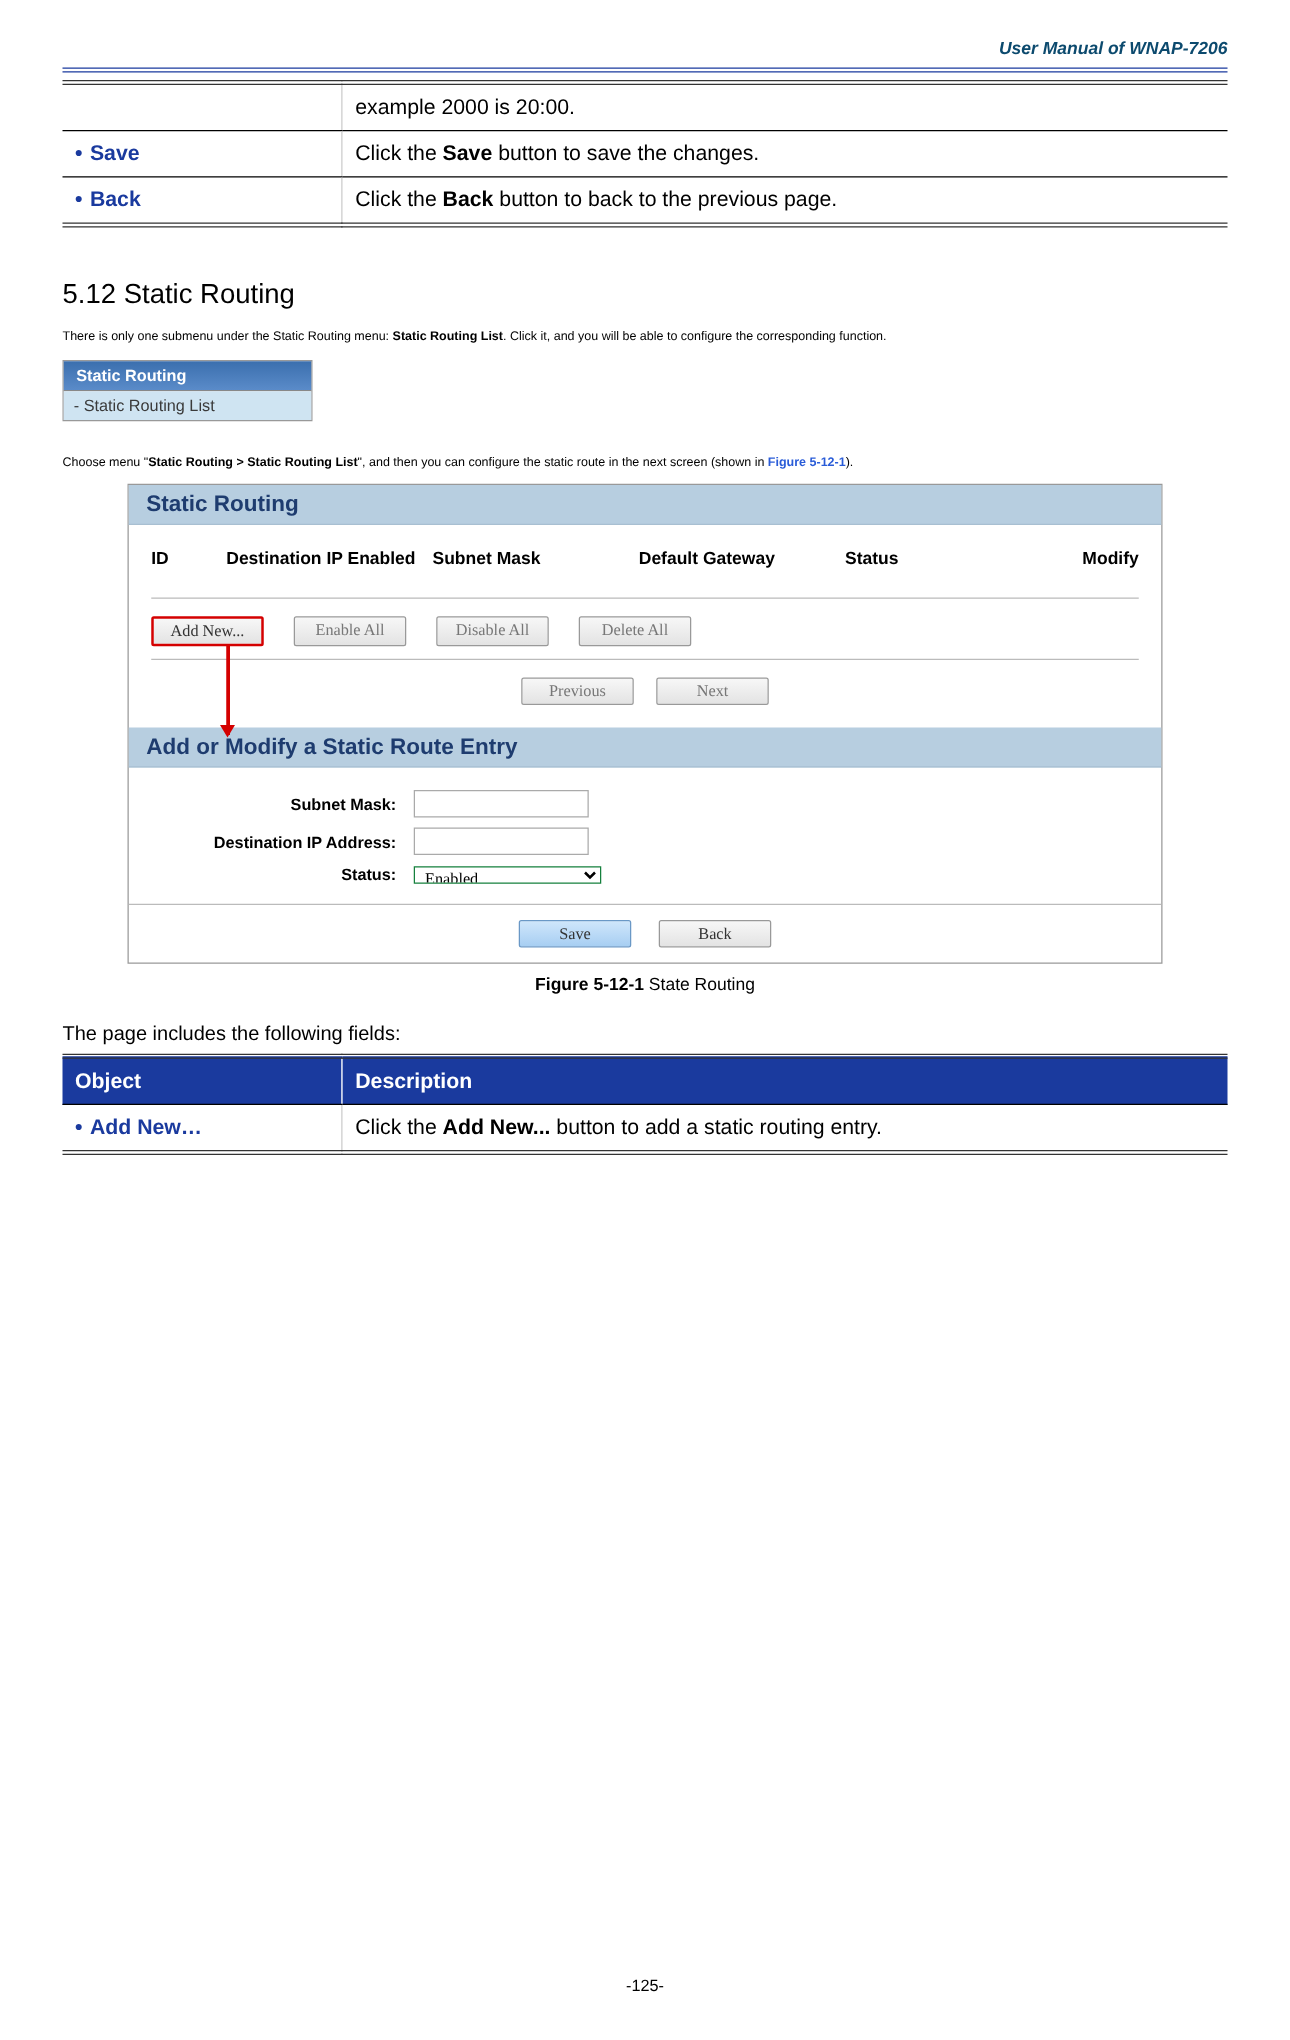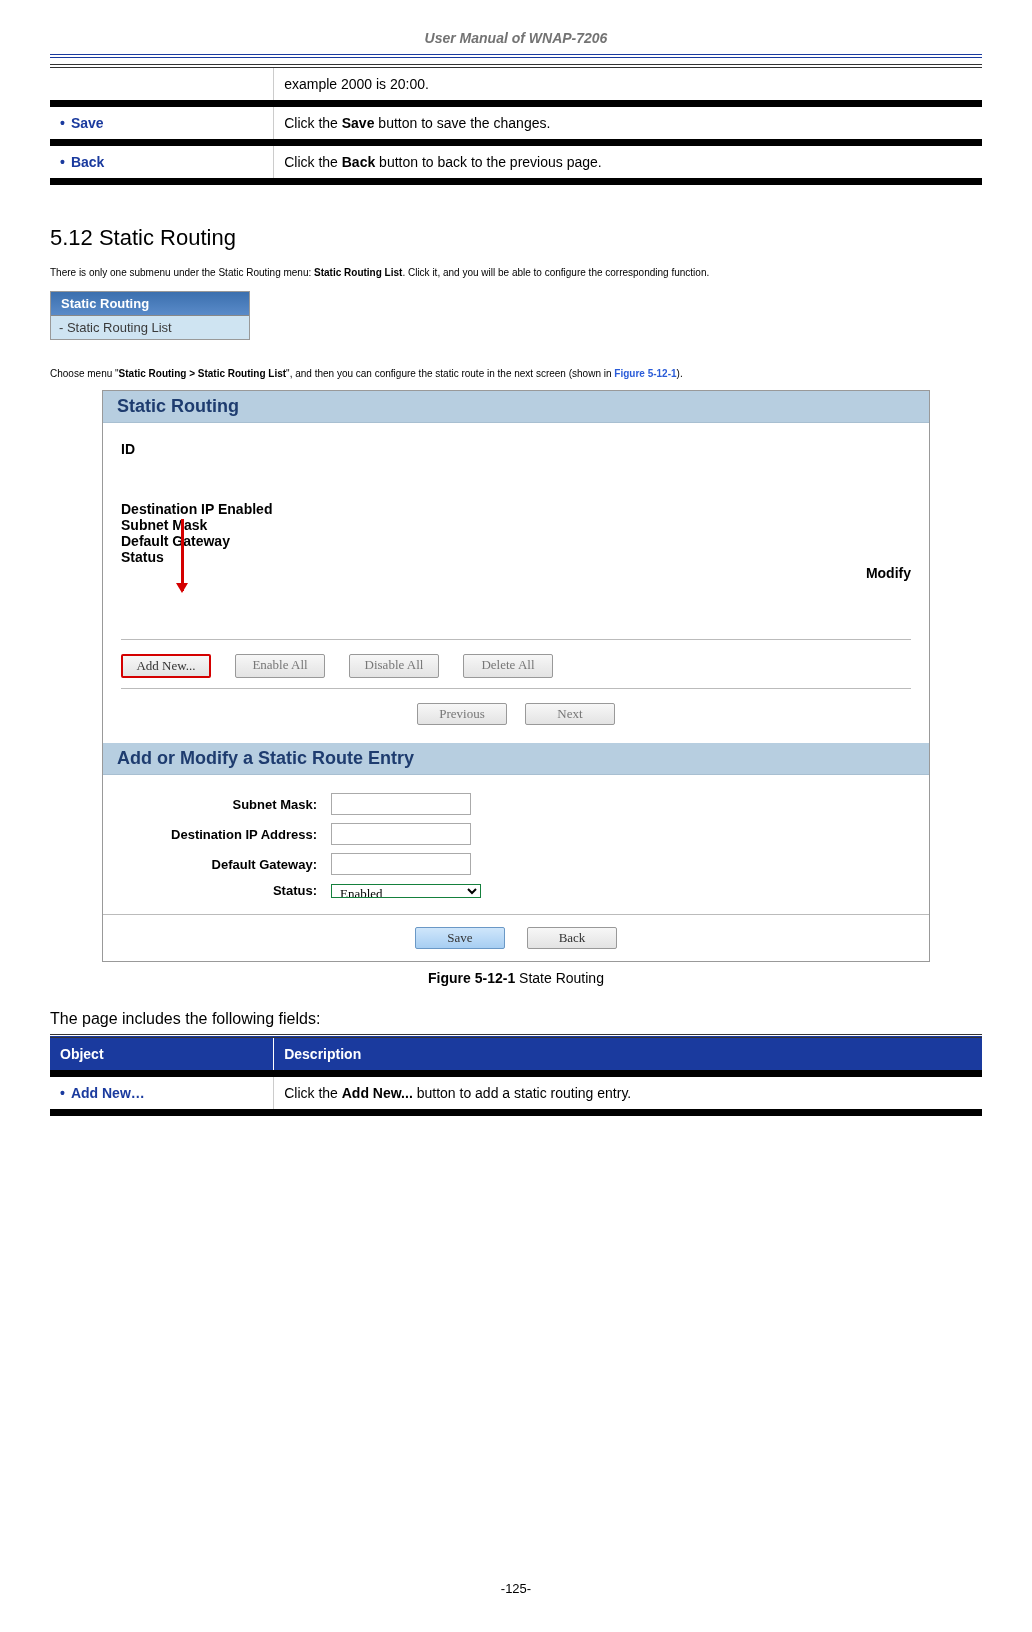--- a/index.html
+++ b/index.html
@@ -6,38 +6,38 @@
     body {
       font-family: Arial, Helvetica, sans-serif;
       font-size: 14px;
       width: 1032px;
       min-height: 1632px;
       padding: 30px 50px 40px 50px;
       color: #000;
       position: relative;
     }
     .page-header {
-      text-align: center;
-      color: #737373;
+      text-align: right;
+      color: #0c4a6e;
       font-weight: bold;
       font-style: italic;
       padding-bottom: 8px;
       border-bottom: 4px double #1a3a9e;
       margin-bottom: 6px;
     }
     .top-table, .bottom-table {
       width: 100%;
       border-collapse: collapse;
       border-top: 4px double #333;
       border-bottom: 4px double #333;
     }
     .top-table td, .bottom-table td, .bottom-table th {
       padding: 8px 10px;
-      font-size: 14px;
-      border-bottom: 7px solid #000000;
+      font-size: 17px;
+      border-bottom: 1px solid #000000;
       vertical-align: top;
     }
     .top-table td:first-child, .bottom-table td:first-child {
       width: 24%;
       color: #1a3a9e;
       font-weight: bold;
       border-right: 1px solid #ccc;
     }
     .bottom-table th {
       background: #1a3a9e;
@@ -95,23 +95,22 @@
       font-size: 18px;
       padding: 5px 14px;
       border-bottom: 1px solid #a8bfd1;
     }
     .panel-body { padding: 14px 18px 10px 18px; }
     .hdr-row {
       display: flex;
       font-weight: bold;
       font-size: 14px;
       color: #000;
-      padding: 4px 0 4px 0;
+      padding: 4px 0 24px 0;
       border-bottom: 1px solid #bbb;
-      flex-direction: column;
     }
     .hdr-row > div { flex: 1; }
     .hdr-row .c-id { flex: 0 0 60px; }
     .hdr-row .c-mod { flex: 0 0 70px; text-align: right; }
     .btn-row { display: flex; gap: 24px; padding: 14px 0 10px 0; border-bottom: 1px solid #bbb; }
     .btn {
       display: inline-block;
       min-width: 90px;
       padding: 2px 10px;
       font-family: Georgia, serif;
@@ -247,24 +246,20 @@
     <div class="form-body">
       <div class="form-row">
         <label>Subnet Mask:</label>
         <input type="text" style="">
       </div>
       <div class="form-row">
         <label>Destination IP Address:</label>
         <input type="text" style="">
       </div>
       <div class="form-row">
-        <label>Default Gateway:</label>
-        <input type="text" style="">
-      </div>
-      <div class="form-row">
         <label>Status:</label>
         <select>
           <option>Enabled</option>
         </select>
       </div>
     </div>
     <div class="save-row">
       <span class="btn blue">Save</span>
       <span class="btn active">Back</span>
     </div>

